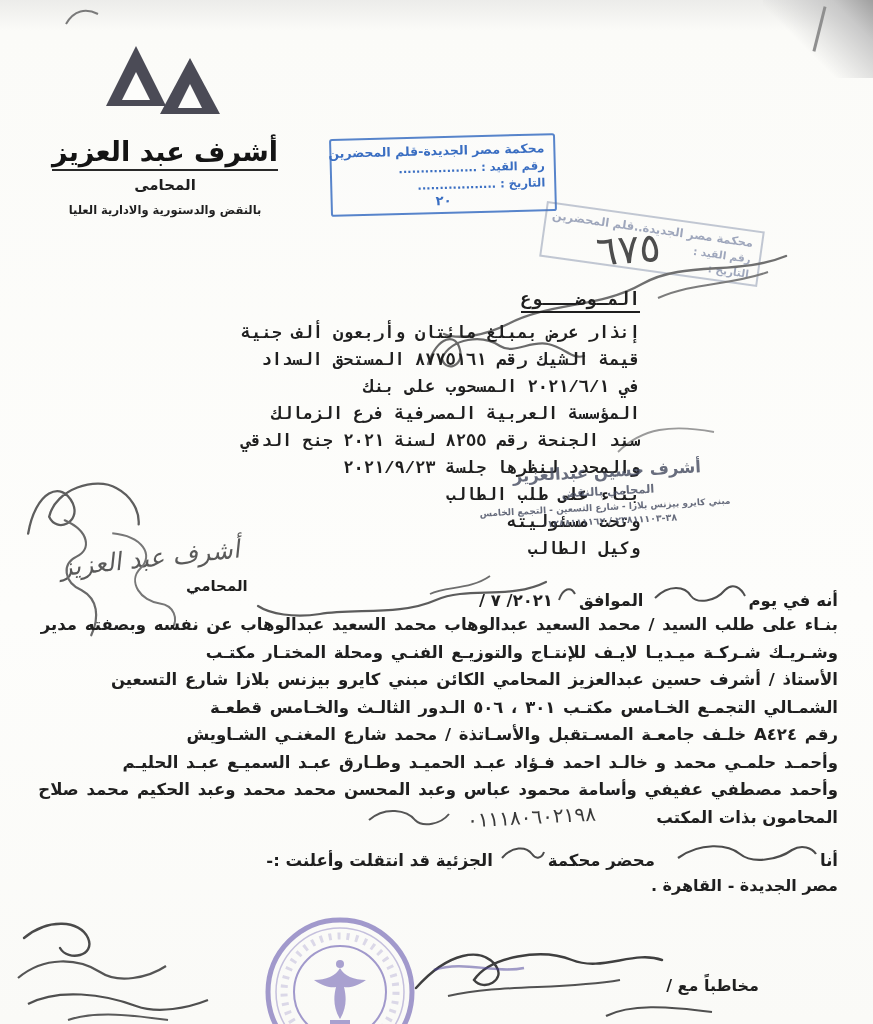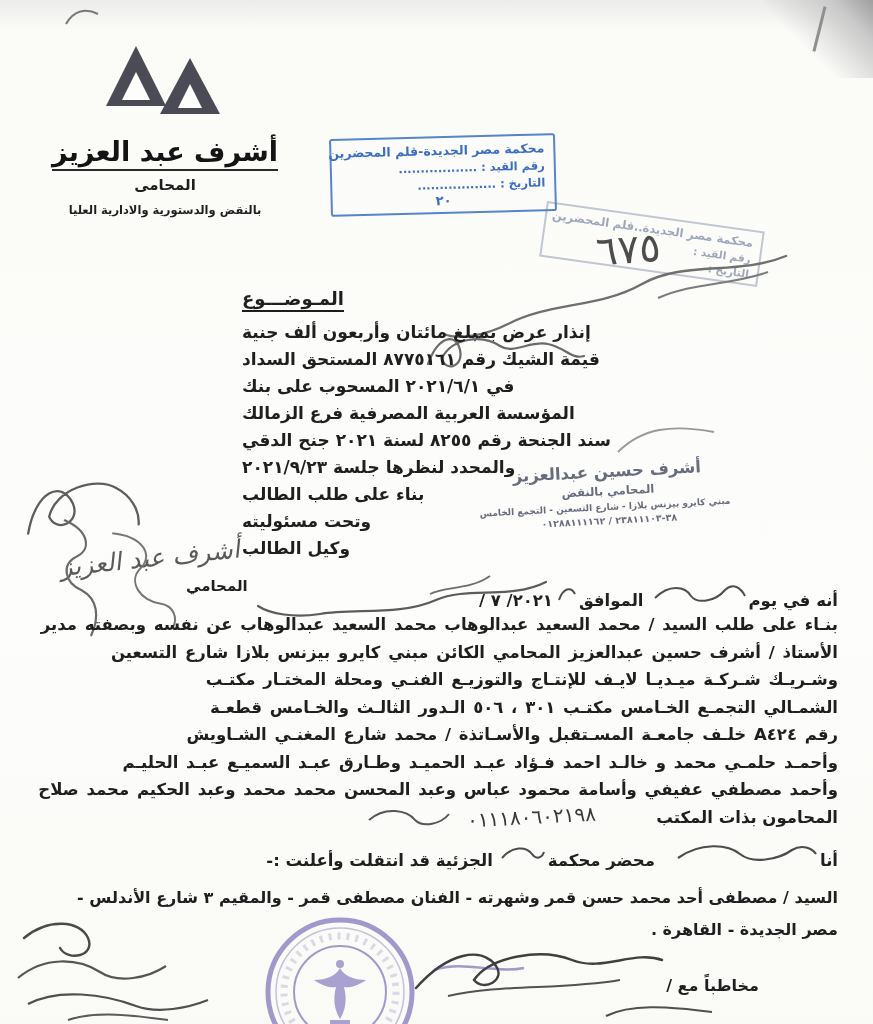--- a/index.html
+++ b/index.html
@@ -38,21 +38,21 @@
   .faded-stamp { left:542px; top:216px; width:220px; border:2px solid rgba(98,112,148,.38);
     padding:4px 8px; transform:rotate(8deg); color:rgba(96,110,146,.6);
     direction:rtl; text-align:center; }
   .faded-stamp .f1 { font-size:11.5px; font-weight:bold; white-space:nowrap; }
   .faded-stamp .f2 { font-size:10.5px; font-weight:bold; margin-top:3px; text-align:right; }
 
   .hw-num { left:596px; top:226px; font-size:40px; color:#4d4d4d; transform:rotate(-4deg);
     letter-spacing:5px; }
 
   
-  .subject { left:242px; top:288px; width:380px; text-align:left; direction:rtl; }
+  .subject { left:260px; top:288px; width:380px; text-align:right; direction:rtl;font-family:Liberation Mono, monospace; }
   .subj-head { font-size:18px; font-weight:bold; display:inline-block;
     border-bottom:2.5px solid #1d1d1d; padding-bottom:1px; }
   .subj-lines { margin-top:7px; }
   .subj-lines .line { font-size:17px; font-weight:bold; line-height:27px; white-space:nowrap; }
 
   
   .hw-sig { left:52px; top:544px; width:190px; font-size:25px; color:#3e3e3e;
     transform:rotate(-6deg) skewX(-12deg); white-space:nowrap; opacity:.85; direction:rtl; }
   .sig-title { left:186px; top:577px; font-size:15px; font-weight:bold; direction:rtl; }
 
@@ -183,22 +183,22 @@
       <span class="gap2">
         <svg width="24" height="24" class="scribble">
           <path d="M4 18 C 8 6, 16 4, 20 12" fill="none" stroke="#4f4f4f" stroke-width="2"></path>
         </svg>
       </span>
       <span class="date-val">/ ٧ /٢٠٢١</span>
     </div>
 
     <div class="para">
         <div class="line">بنـاء على طلب السيد / محمد السعيد عبدالوهاب محمد السعيد عبدالوهاب عن نفسه وبصفته مدير</div>
+        <div class="line">وشـريـك شـركـة ميـديـا لايـف للإنتـاج والتوزيـع الفنـي ومحلة المختـار مكتـب</div>
         <div class="line">الأستاذ / أشرف حسين عبدالعزيز المحامي الكائن مبني كايرو بيزنس بلازا شارع التسعين</div>
-        <div class="line">وشـريـك شـركـة ميـديـا لايـف للإنتـاج والتوزيـع الفنـي ومحلة المختـار مكتـب</div>
         <div class="line">الشمـالي التجمـع الخـامس مكتـب ٣٠١ ، ٥٠٦ الـدور الثالـث والخـامس قطعـة</div>
         <div class="line">رقم A٤٢٤ خلـف جامعـة المسـتقبل والأسـاتذة / محمد شارع المغنـي الشـاويش</div>
         <div class="line">وأحمـد حلمـي محمد و خالـد احمد فـؤاد عبـد الحميـد وطـارق عبـد السميـع عبـد الحليـم</div>
         <div class="line">وأحمد مصطفي عفيفي وأسامة محمود عباس وعبد المحسن محمد محمد وعبد الحكيم محمد صلاح</div>
       </div>
 
     <div class="closing-row">
       <span class="c">المحامون بذات المكتب</span>
       <span class="hw-phone">٠١١١٨٠٦٠٢١٩٨</span>
       <svg width="90" height="26" class="scribble" style="margin-right:14px">
@@ -215,21 +215,20 @@
       </span>
       <span>محضر محكمة</span>
       <span class="bgap2">
         <svg width="50" height="26" class="scribble">
           <path d="M4 18 C 14 6, 28 6, 34 14 C 38 20, 44 18, 46 12" fill="none" stroke="#4c4c4c" stroke-width="2"></path>
         </svg>
       </span>
       <span>الجزئية قد انتقلت وأعلنت :-</span>
     </div>
 
-    <div class="recip1">السيد / مصطفى أحد محمد حسن قمر وشهرته - الفنان مصطفى قمر - والمقيم ٣ شارع الأندلس -</div>
     <div class="recip2">مصر الجديدة - القاهرة .</div>
   </div>
 
   <svg class="abs scribble" style="left:250px;top:556px" width="310" height="70">
     <path d="M296 26 C 260 44, 218 30, 186 44 C 150 60, 104 52, 70 58 C 44 62, 20 58, 8 50" fill="none" stroke="#5c5c5c" stroke-width="2.2" stroke-linecap="round"></path>
     <path d="M240 20 C 220 34, 196 30, 180 38" fill="none" stroke="#6e6e6e" stroke-width="1.8"></path>
   </svg>
 
   <div class="abs addressed">مخاطباً مع /</div>
 

